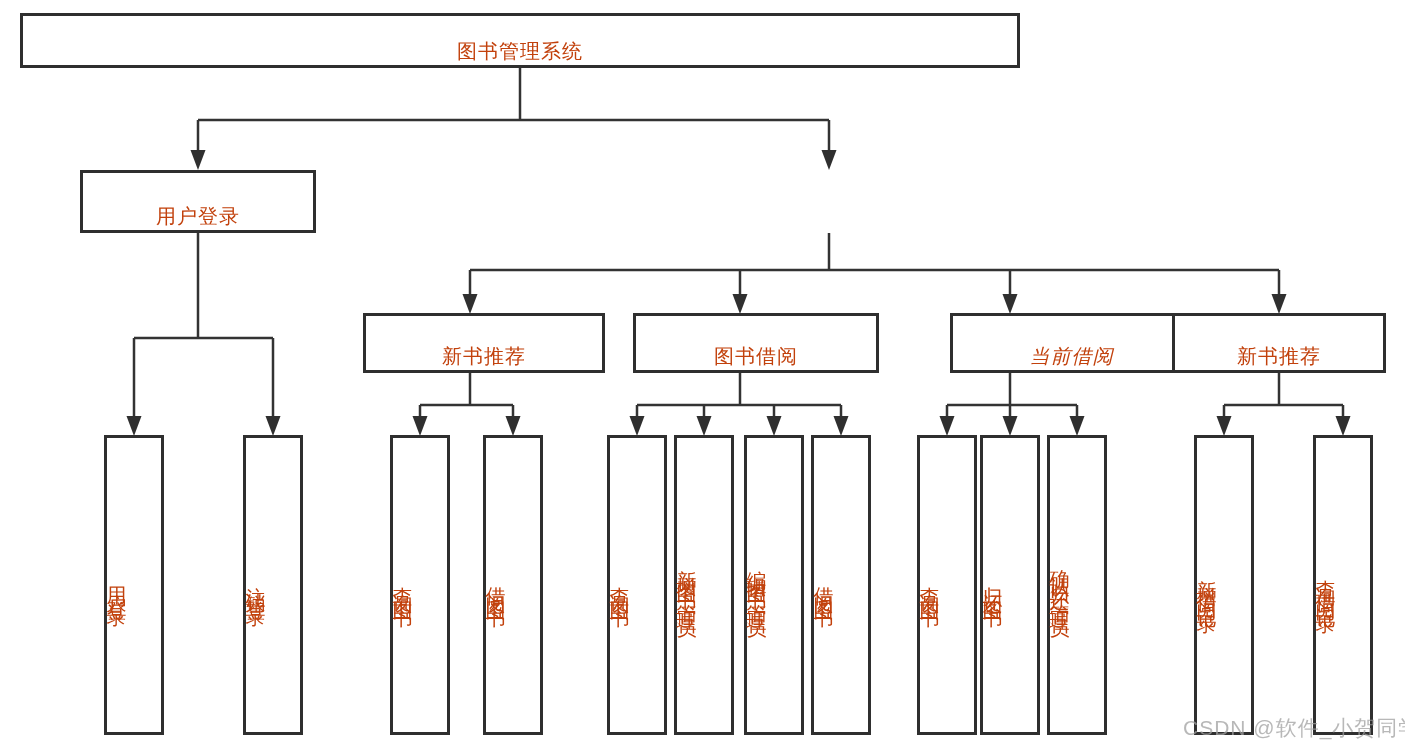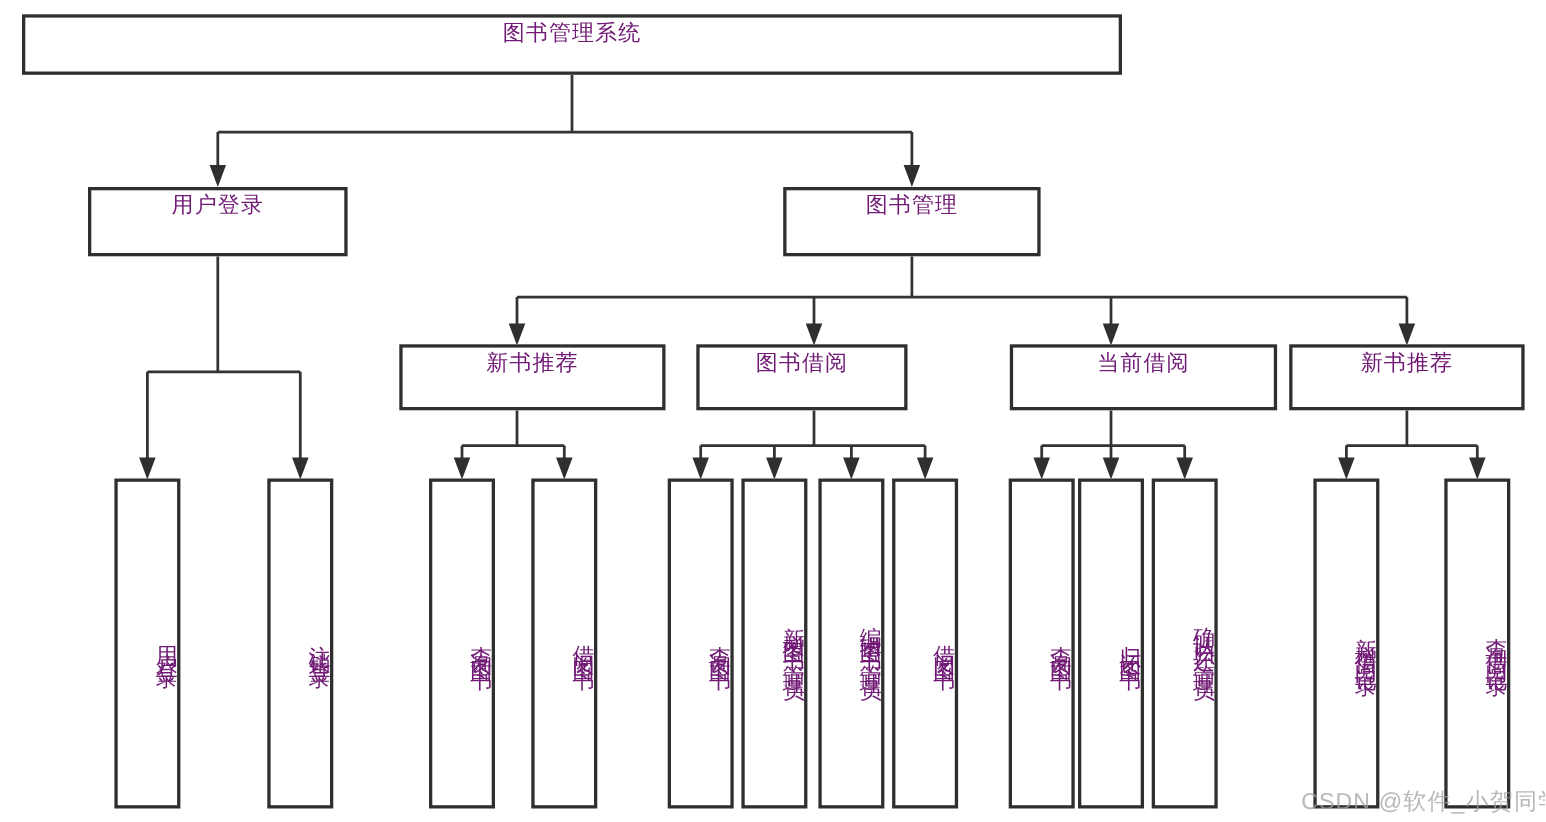--- a/index.html
+++ b/index.html
@@ -19,23 +19,23 @@
     position: absolute;
     left: 0;
     top: 0;
     z-index: 1;
   }
   .node {
     position: absolute;
     box-sizing: border-box;
     background: #ffffff;
     border: 3px solid #2f2f2f;
-    color: #701a75;
+    color: #c2410c;
     display: flex;
-    align-items: flex-start;
+    align-items: flex-end;
     justify-content: center;
     z-index: 2;
   }
   .node-h {
     font-size: 20px;
     letter-spacing: 1px;
     white-space: nowrap;
   }
   .node-root {
     left: 20px;  top: 13px;  width: 1000px; height: 55px;
@@ -140,31 +140,28 @@
     </g>
   </svg>
 
   <div class="node node-h node-root">
     <span>图书管理系统</span>
   </div>
 
   <div class="node node-h node-l2" style="left:80px; width:236px;">
     <span>用户登录</span>
   </div>
-  <div class="node node-h node-l2" style="left:712px; width:234px;">
-    <span>图书管理</span>
-  </div>
 
   <div class="node node-h node-l3" style="left:363px; width:242px;">
     <span>新书推荐</span>
   </div>
-  <div class="node node-h node-l3" style="left:633px; width:192px;">
+  <div class="node node-h node-l3" style="left:633px; width:246px;">
     <span>图书借阅</span>
   </div>
-  <div class="node node-h node-l3" style="left:918px; width:243px;">
+  <div class="node node-h node-l3" style="left:950px; width:243px;font-style:italic;">
     <span>当前借阅</span>
   </div>
   <div class="node node-h node-l3" style="left:1172px; width:214px;">
     <span>新书推荐</span>
   </div>
 
   <div class="node leaf" style="left:104px;">
     <span>用户登录</span>
   </div>
   <div class="node leaf" style="left:243px;">

